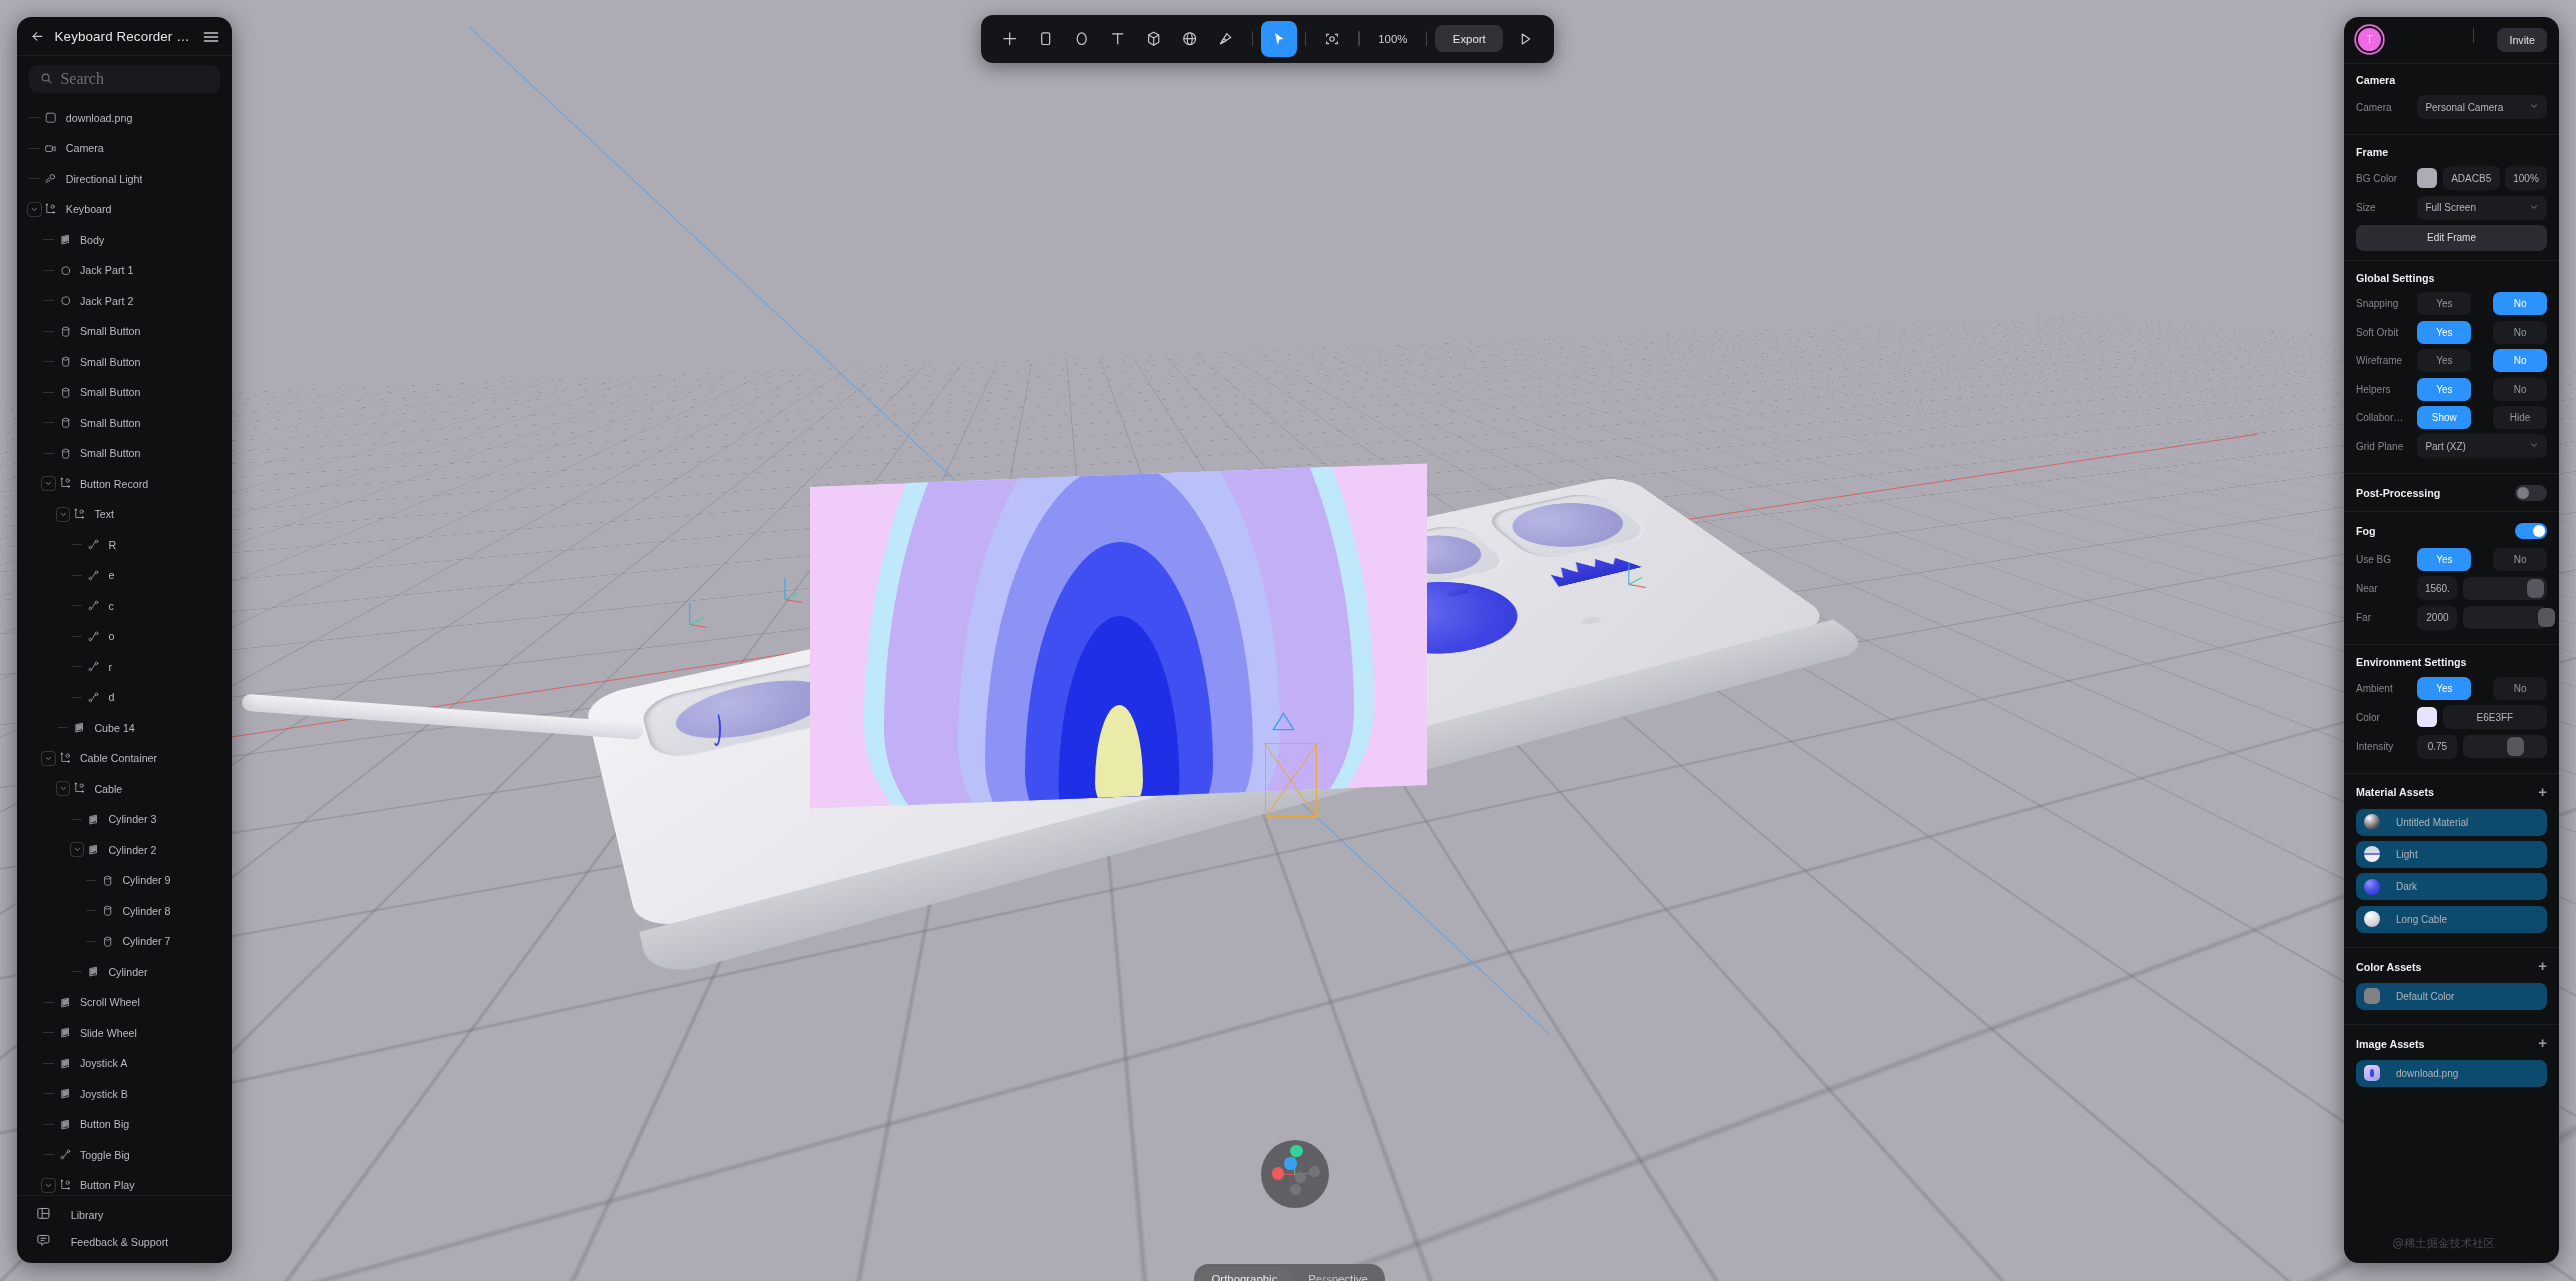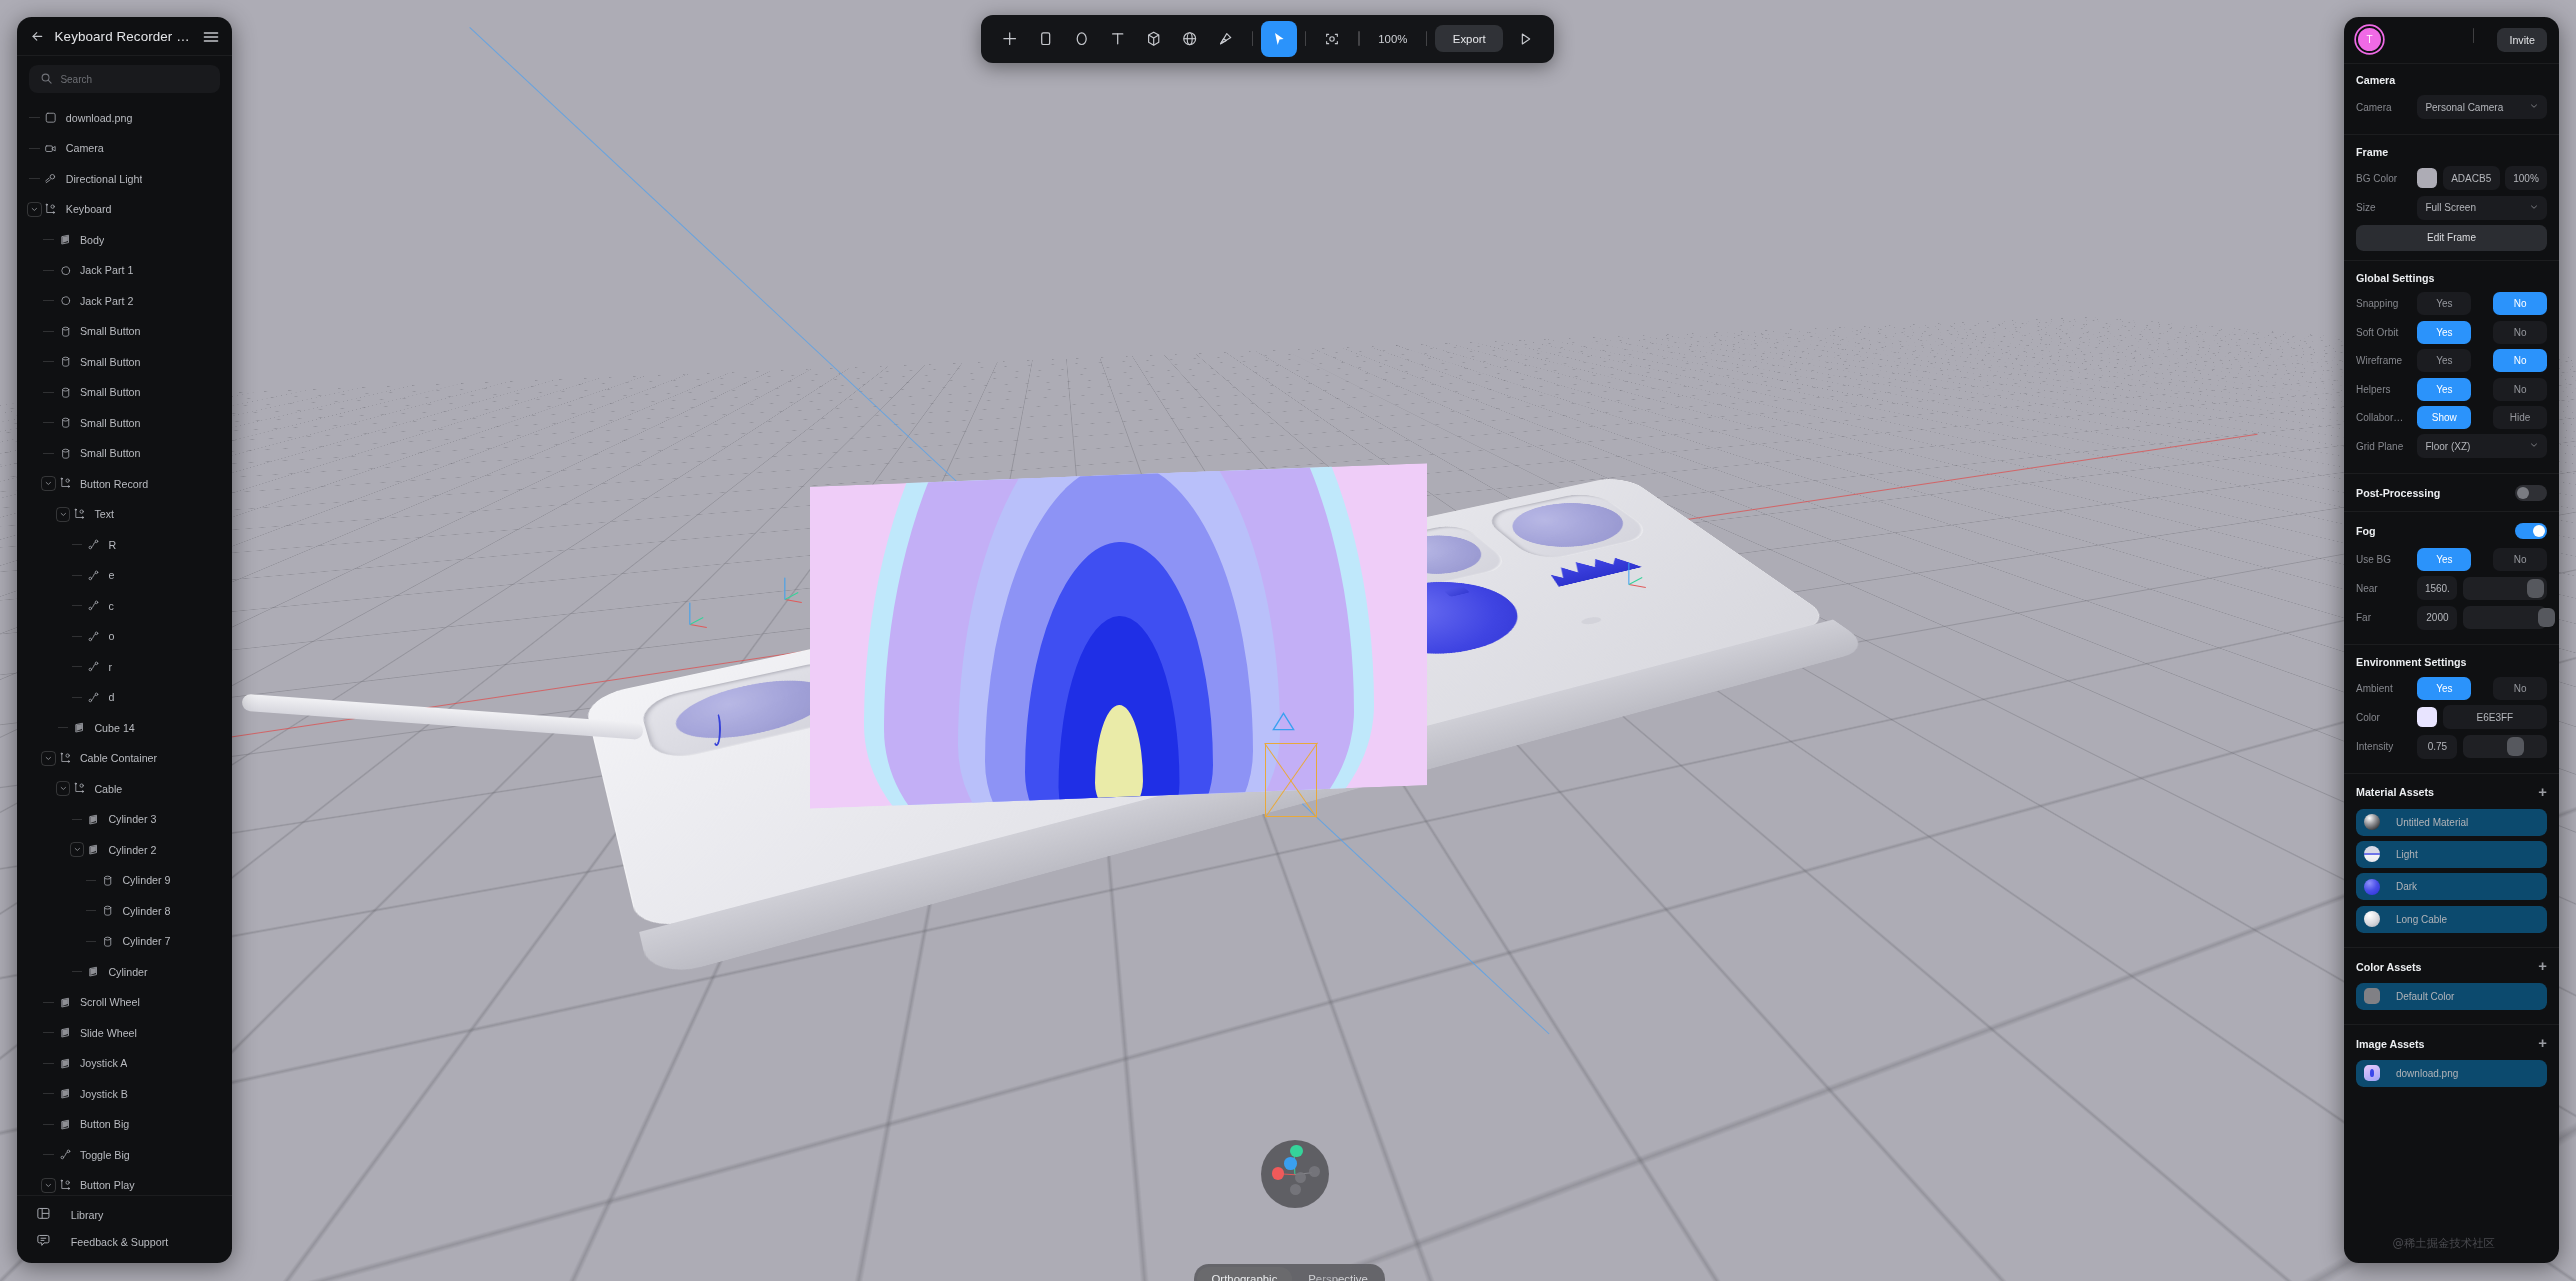--- a/index.html
+++ b/index.html
@@ -127,22 +127,22 @@
   }
   .lp-menu { width: 16px; height: 12px; flex: 0 0 auto; cursor: pointer; }
   .lp-search-wrap { padding: 9.4px 12px 5.4px 12px; }
   .lp-search {
     display: flex; align-items: center; gap: 8px;
     background: #191a1d; border-radius: 8.7px;
     height: 28px; padding: 0 10.7px;
   }
   .lp-search input {
     background: transparent; border: none; outline: none;
-    color: #cfd0d4; font-size: 10px; width: 100%;
-    font-family: Liberation Sans, sans-serif;
+    color: #cfd0d4; font-size: 16px; width: 100%;
+    font-family: Liberation Serif, serif;
   }
   .lp-search input::placeholder { color: #6e7075; }
   #tree {
     flex: 1; overflow: hidden; padding: 4px 0 2.7px 0;
     position: relative;
   }
   .trow {
     display: flex; align-items: center; height: 30.5px;
     padding-right: 6.7px; cursor: pointer; position: relative;
     white-space: nowrap;
@@ -1119,21 +1119,21 @@
             <span class="flabel">Collabor…</span>
      <div class="seg">
        <div class="segbtn on">Show</div>
        <div class="segbtn ">Hide</div>
      </div>
           </div>
         </div>
       <div class="frow2">
         <span class="flabel">Grid Plane</span>
         <div class="select">
-          <span>Floor (XZ)</span>
+          <span>Part (XZ)</span>
           <span>
             <svg viewBox="0 0 24 24" width="10" height="10" fill="none" stroke="#8b8d93" stroke-width="2" stroke-linecap="round">
                 <path d="M6 9.5l6 5.5 6-5.5"></path>
               </svg>
           </span>
         </div>
       </div>
     </div>
 
     <div class="sect" style="padding-bottom:10.7px;">

